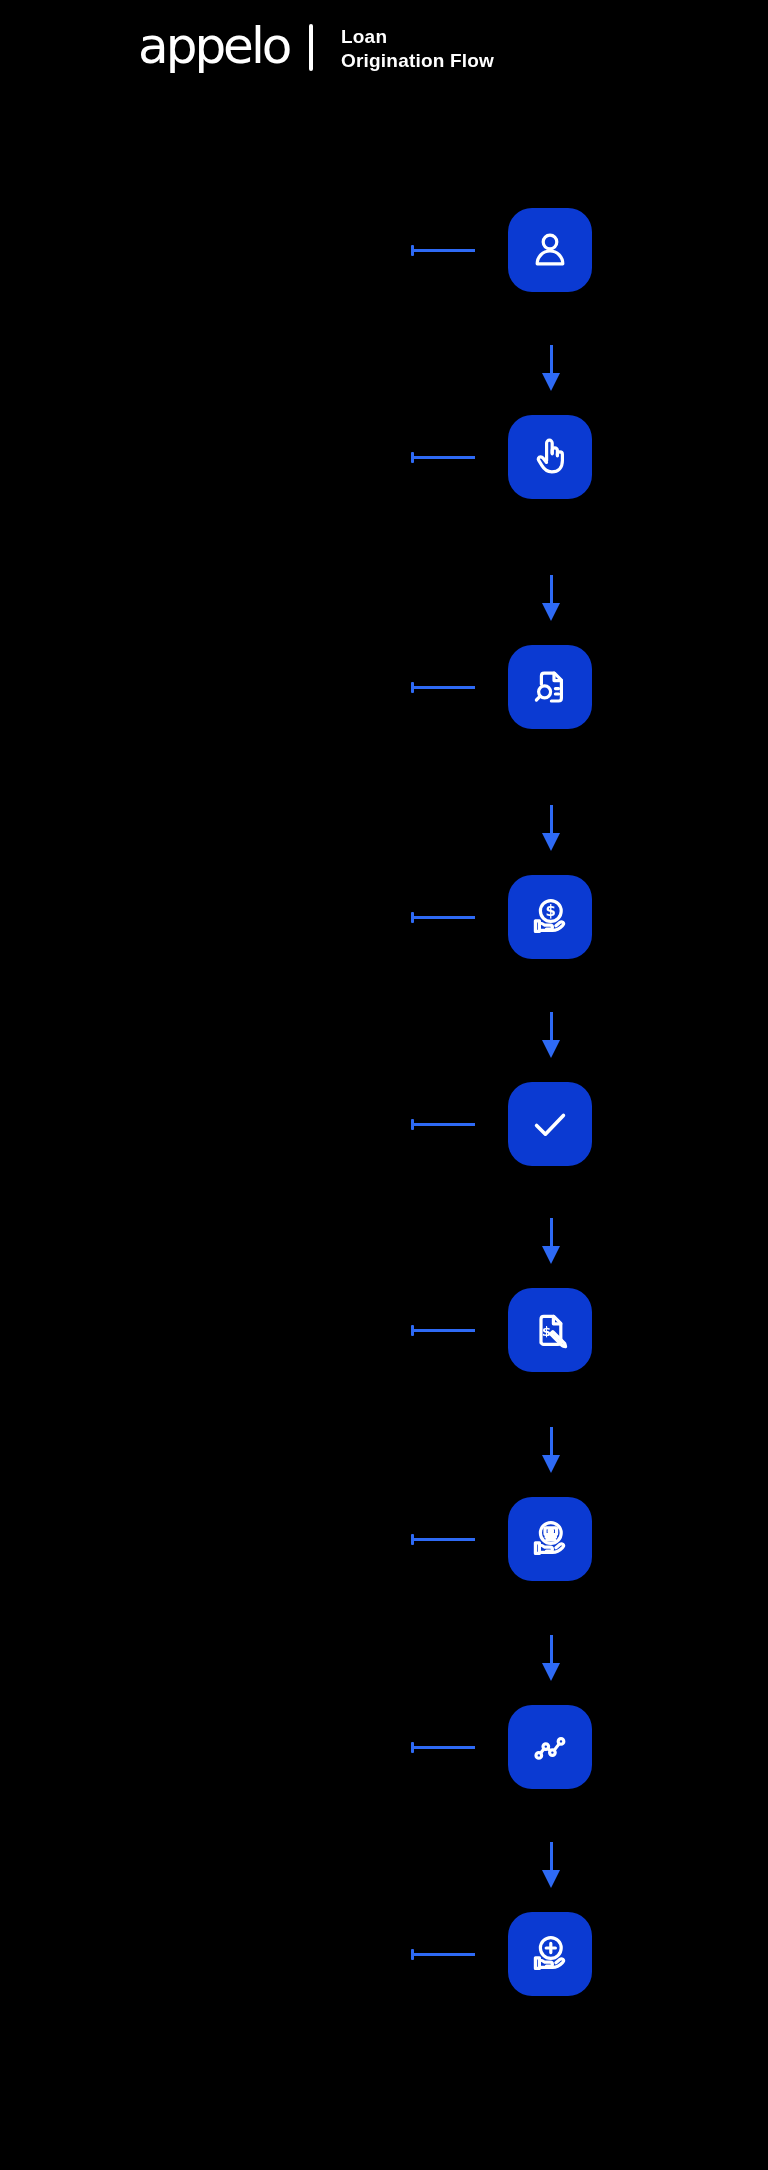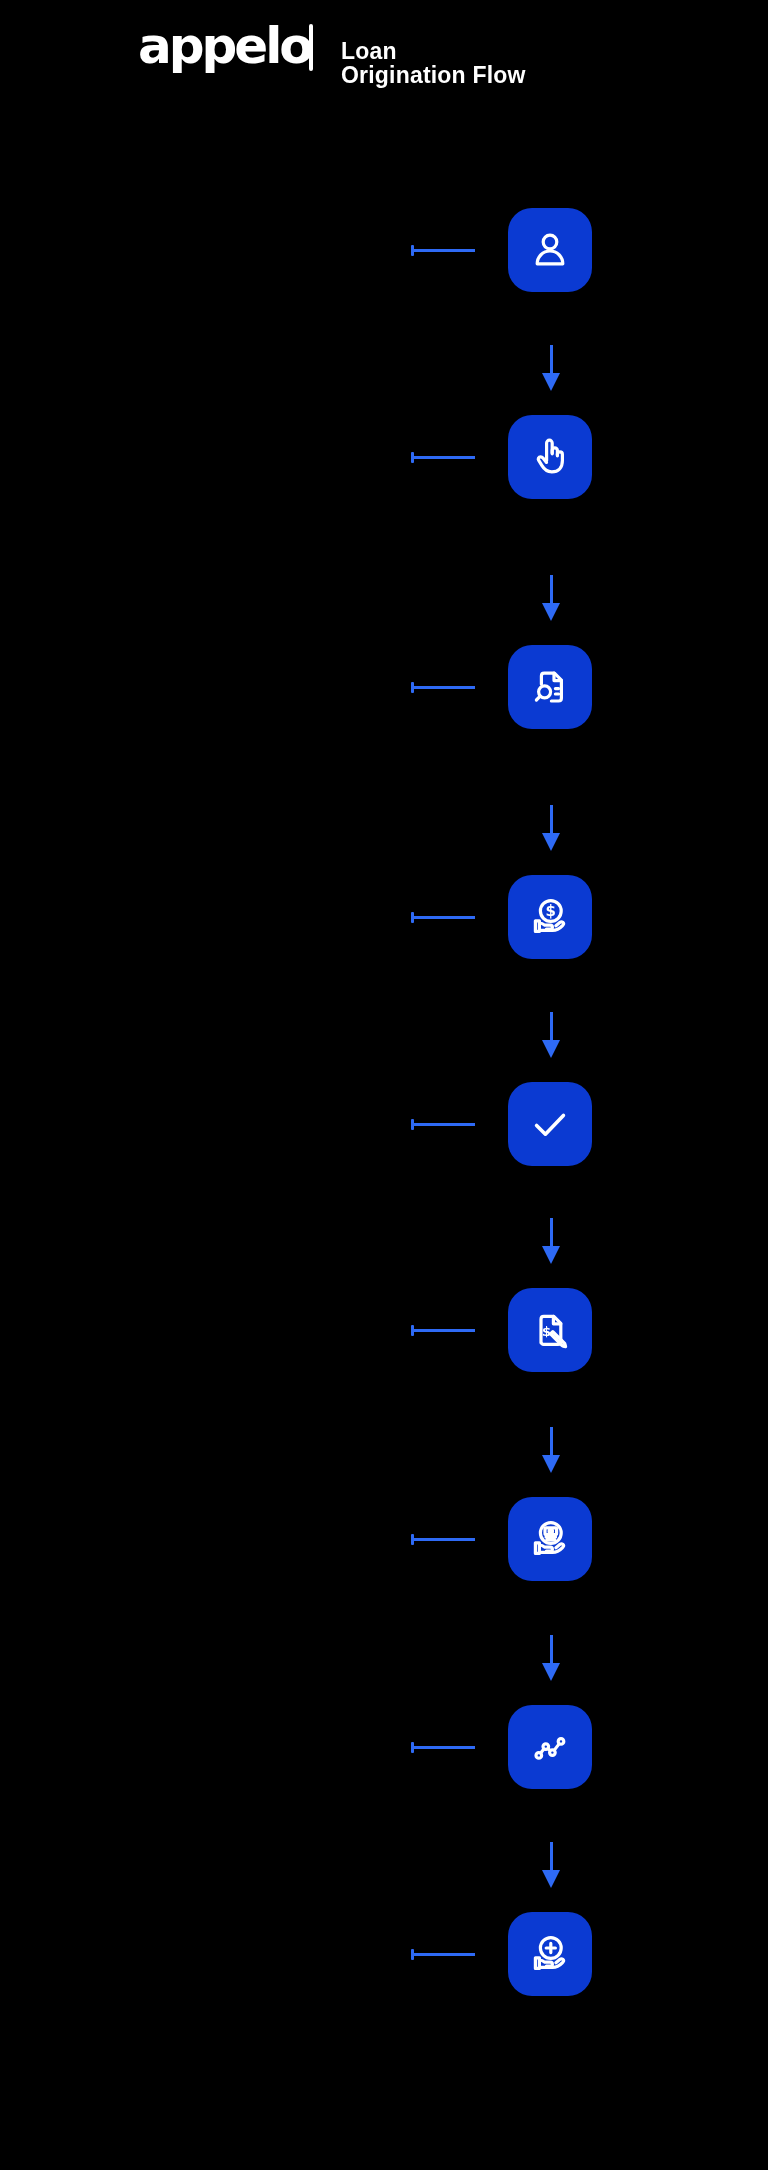--- a/index.html
+++ b/index.html
@@ -13,29 +13,29 @@
   body{
     width:768px;height:2170px;position:relative;overflow:hidden;
     background:var(--background);
     font-family:"Liberation Sans",sans-serif;
   }
   
   .logo{
     position:absolute;left:138px;top:16px;
     color:var(--text);
     font-family:"DejaVu Sans",sans-serif;
-    font-size:50px;line-height:60px;letter-spacing:-3px;font-weight:700;
+    font-size:50px;line-height:60px;letter-spacing:-3px;font-weight:400;
   }
   .divider{
     position:absolute;left:309px;top:24px;width:4px;height:47px;
     background:var(--text);border-radius:2px;
   }
   .title{
-    position:absolute;left:341px;top:39px;
-    color:var(--text);font-weight:700;font-size:23px;line-height:24px;
+    position:absolute;left:341px;top:25px;
+    color:var(--text);font-weight:700;font-size:19px;line-height:24px;
     letter-spacing:.2px;
   }
   .title span{display:block;}
   
   .step{
     position:absolute;left:411px;height:84px;
     display:flex;align-items:center;
   }
   .tick{width:3px;height:11px;background:var(--accent);border-radius:1px;flex:none;}
   .leader{width:62px;height:3px;background:var(--accent);margin-left:-1px;flex:none;}

